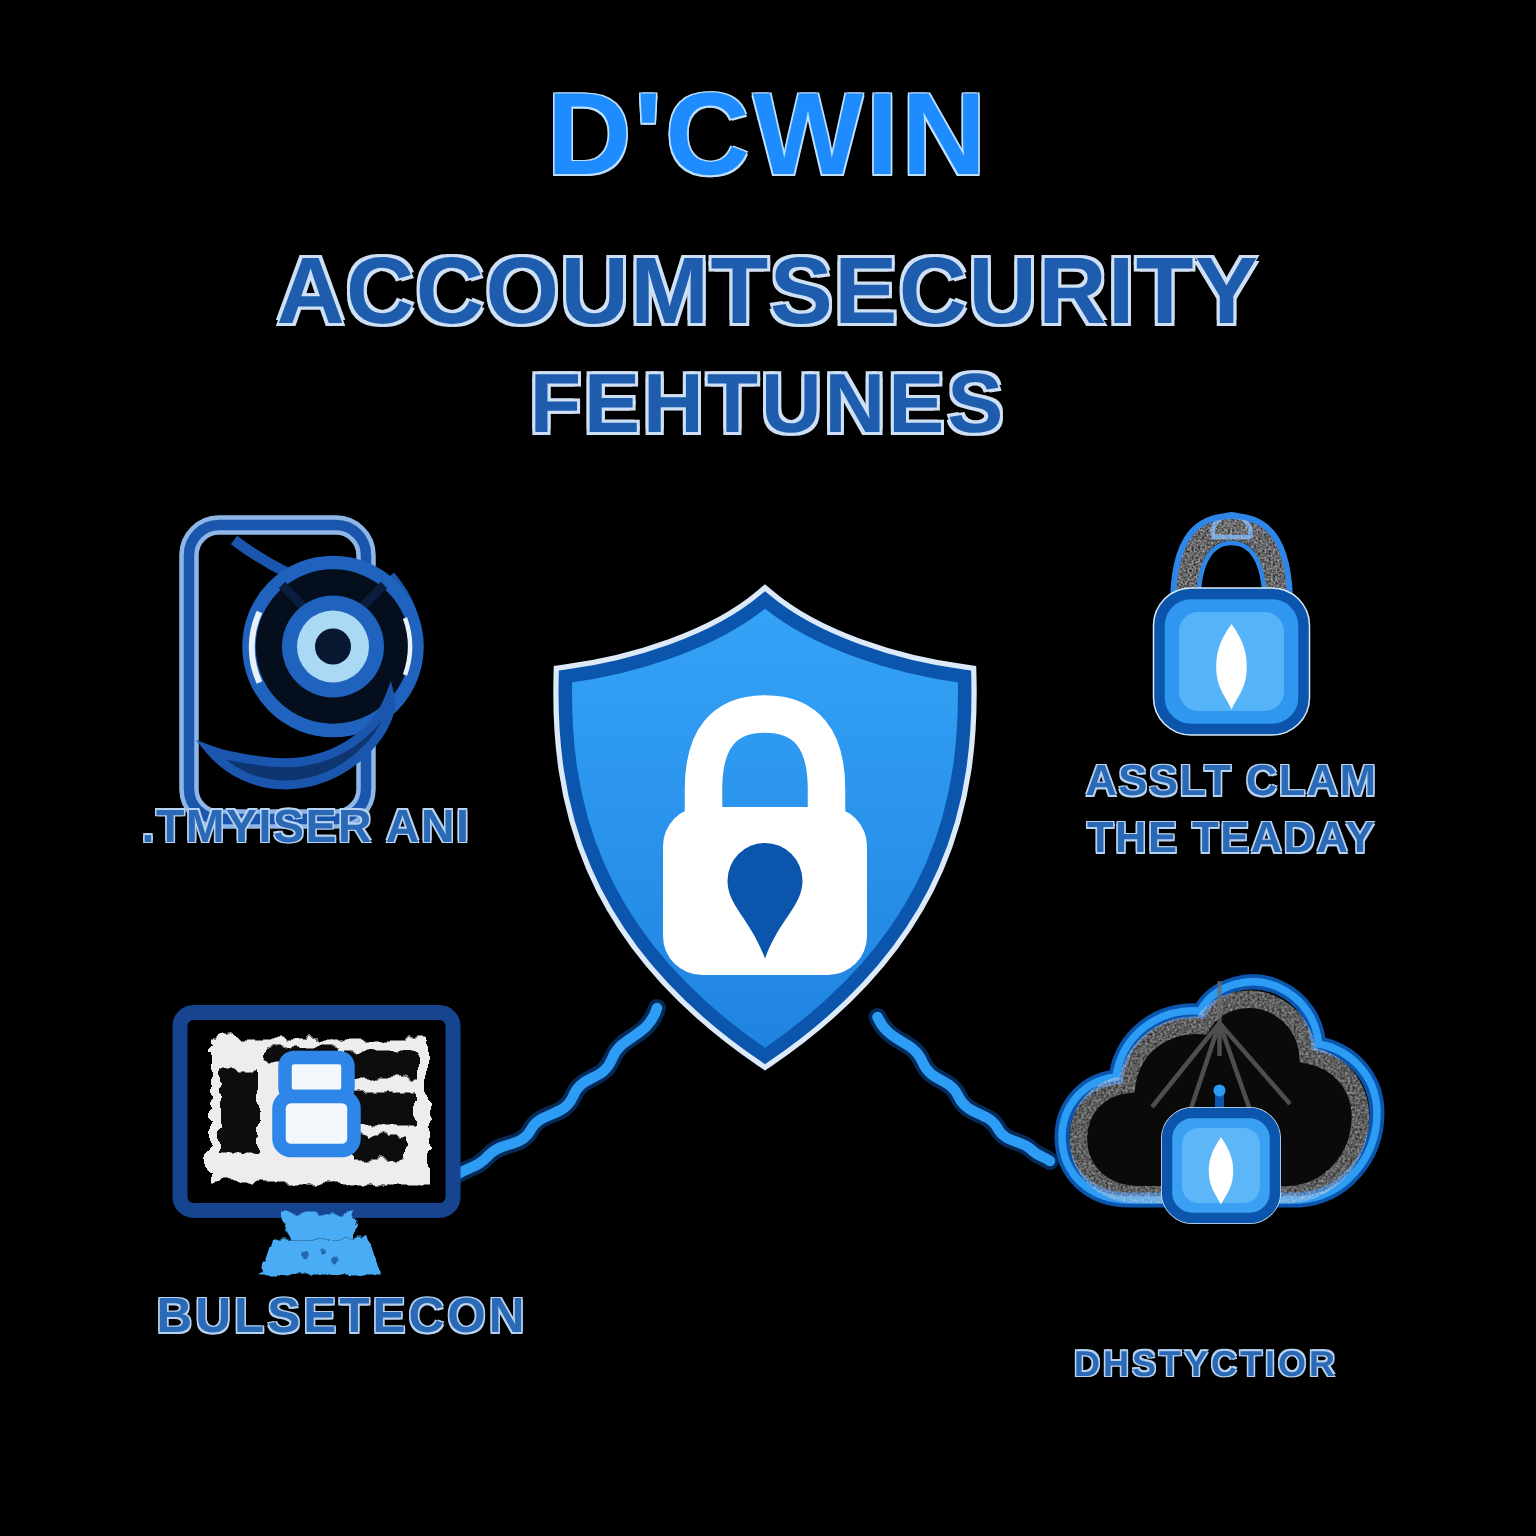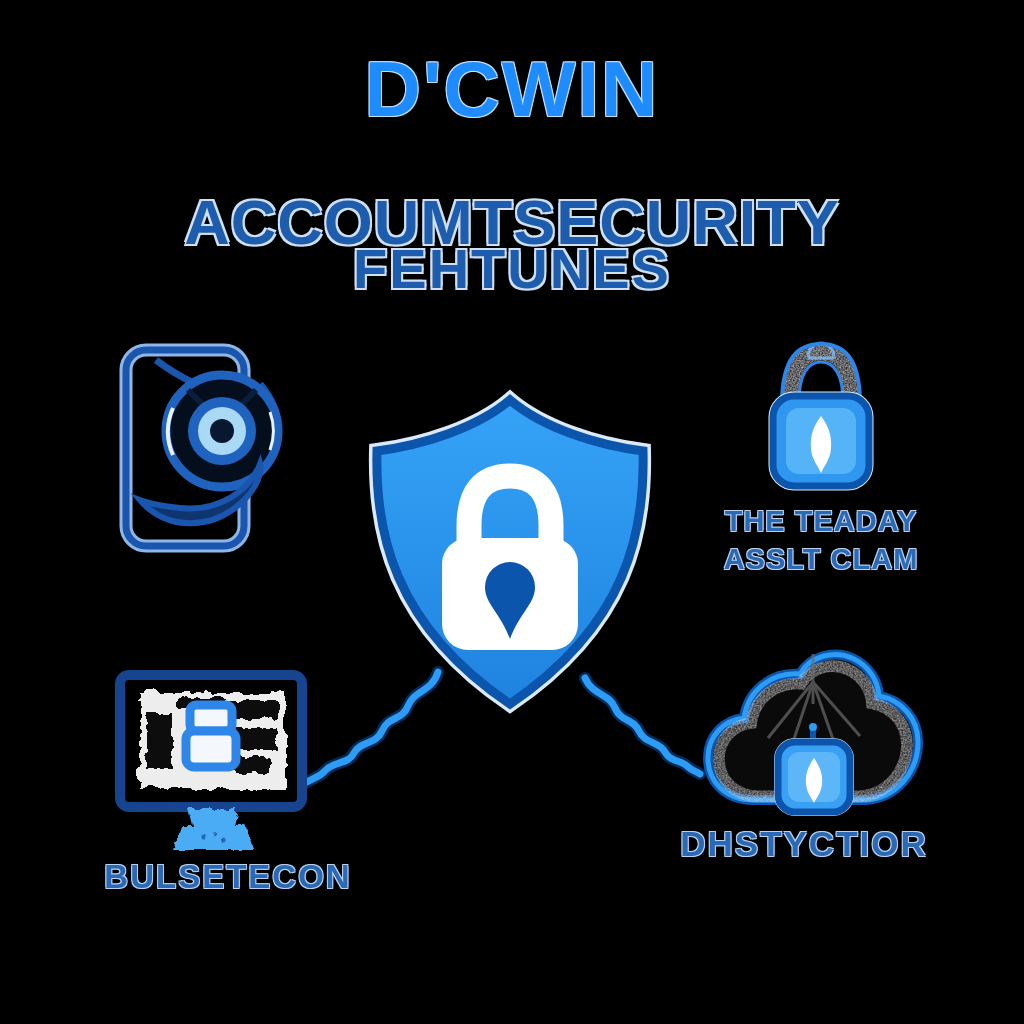--- a/index.html
+++ b/index.html
@@ -18,40 +18,39 @@
     font-size:78px;font-weight:700;letter-spacing:2px;
     color:#1E8CFF;
     text-shadow:-1px -1px 0 #bfe0ff,1px -1px 0 #bfe0ff,-1px 1px 0 #bfe0ff,1px 1px 0 #bfe0ff;
   }
   .title-main{
     top:158px;left:0;width:1024px;
     text-align:center;
     font-size:63px;font-weight:700;letter-spacing:1px;
     color:#1E5CAD;
     text-shadow:-2px -2px 0 #cfe0f5,2px -2px 0 #cfe0f5,-2px 2px 0 #cfe0f5,2px 2px 0 #cfe0f5;
-    margin-top:28px;
   }
   .title-sub{
     top:236px;left:0;width:1024px;
     text-align:center;
     font-size:56px;font-weight:700;letter-spacing:2px;
     color:#1E5CAD;
     text-shadow:-2px -2px 0 #cfe0f5,2px -2px 0 #cfe0f5,-2px 2px 0 #cfe0f5,2px 2px 0 #cfe0f5;
   }
   
   .feature-label{
     text-align:center;
     font-weight:700;
     color:#2A69B5;
     text-shadow:-1px -1px 0 #b9d2ef,1px -1px 0 #b9d2ef,-1px 1px 0 #b9d2ef,1px 1px 0 #b9d2ef;
   }
   .lbl-tl{top:532px;left:18px;width:372px;font-size:31px;line-height:37px;letter-spacing:1px;}
   .lbl-tr{top:502px;left:668px;width:306px;font-size:29px;line-height:38px;letter-spacing:1px;}
   .lbl-bl{top:858px;left:67px;width:322px;font-size:33px;letter-spacing:2px;}
-  .lbl-br{top:824px;left:656px;width:296px;font-size:35px;letter-spacing:2px;}
+  .lbl-br{top:896px;left:656px;width:296px;font-size:24px;letter-spacing:2px;}
   svg{display:block;}
 </style>
 </head>
 <body>
 
 <div class="abs brand">D'CWIN</div>
 <div class="abs title-main">ACCOUMTSECURITY</div>
 <div class="abs title-sub">FEHTUNES</div>
 
 <svg class="abs" style="left:0;top:0" width="1024" height="1024" viewBox="0 0 1024 1024">
@@ -168,22 +167,23 @@
     <path d="M115 86 v14" stroke="#0C55AD" stroke-width="6" fill="none"></path>
     <circle cx="115" cy="85" r="4" fill="#2D9CF5"></circle>
     <rect x="77" y="97" width="78" height="76" rx="20" fill="none" stroke="#D9E9F9" stroke-width="2"></rect>
     <rect x="80" y="100" width="72" height="70" rx="17" fill="#3AA0F3" stroke="#0C55AD" stroke-width="7"></rect>
     <rect x="90" y="110" width="52" height="50" rx="11" fill="#5CB6F8"></rect>
     <path d="M116 116 c6 9 9 16 8 26 c-1 9 -5 13 -8 19 c-3 -6 -7 -10 -8 -19 c-1 -10 2 -17 8 -26 Z" fill="#FFFFFF"></path>
   </svg>
 </div>
 
 <div class="abs feature-label lbl-tl">
+  <div>.TMYISER ANI</div>
 </div>
 
 <div class="abs feature-label lbl-tr">
+  <div>ASSLT CLAM</div>
   <div>THE TEADAY</div>
-  <div>ASSLT CLAM</div>
 </div>
 
 <div class="abs feature-label lbl-bl">BULSETECON</div>
 
 <div class="abs feature-label lbl-br">DHSTYCTIOR</div>
 
 </body></html>

